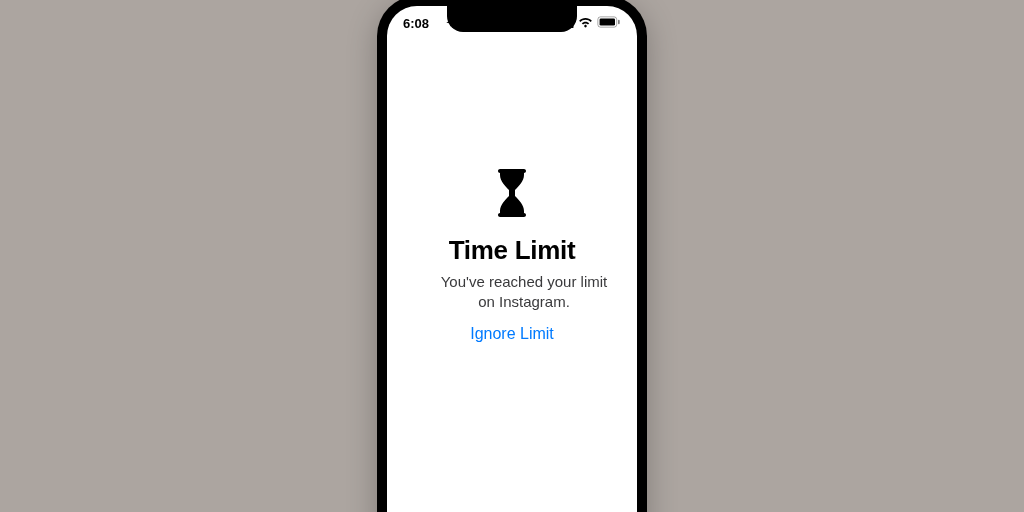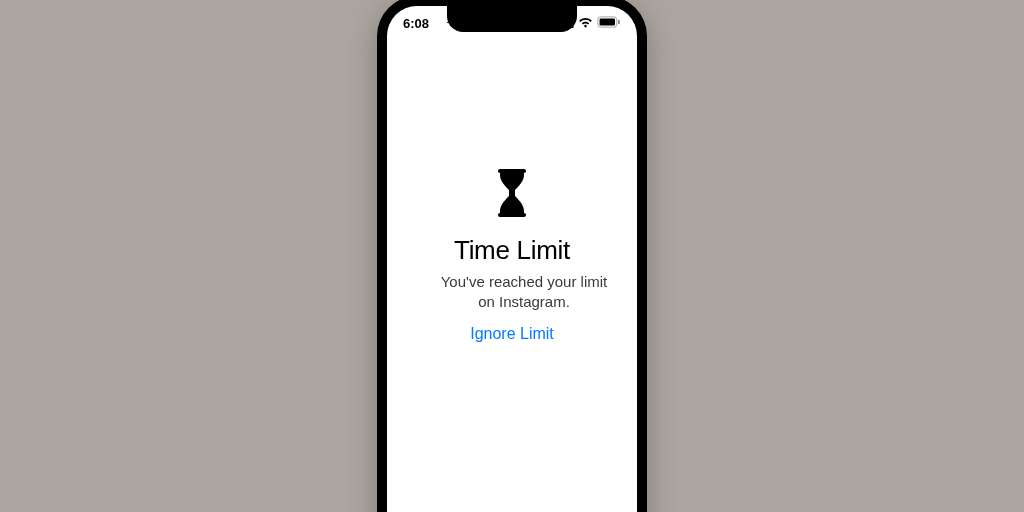--- a/index.html
+++ b/index.html
@@ -68,21 +68,21 @@
       align-items: center;
       justify-content: center;
       text-align: center;
       padding: 0 28px;
       gap: 6px;
     }
     .content-inner { transform: translateY(-20px); display:flex; flex-direction:column; align-items:center; }
     .hourglass { margin-bottom: 14px; }
     .title {
       font-size: 26px;
-      font-weight: 400;
+      font-weight: 700;
       color: #000;
       letter-spacing: -0.3px;
       margin-bottom: 6px;
     }
     .msg-line {
       font-size: 15px;
       color: #3a3a3c;
       line-height: 1.3;
       margin-left: 24px;
     }

